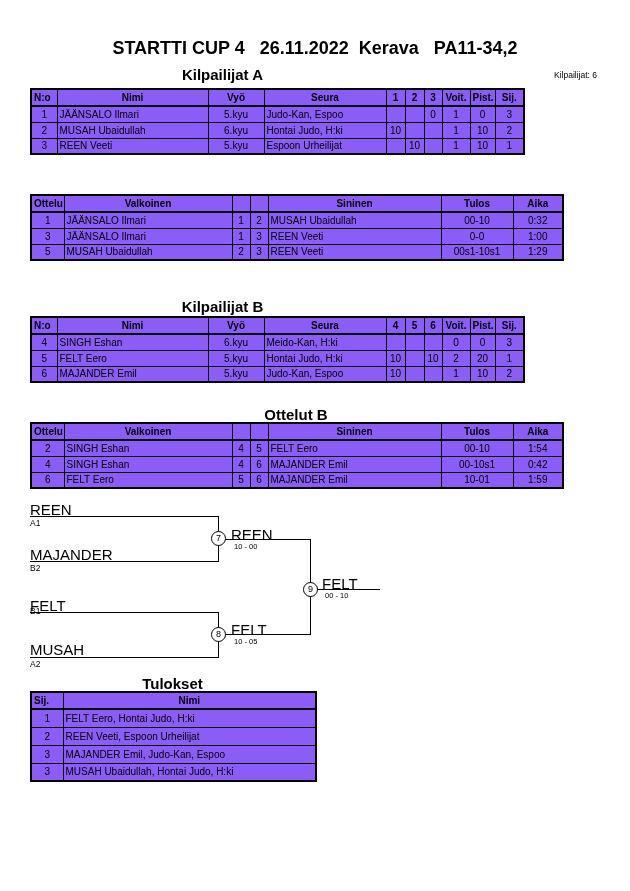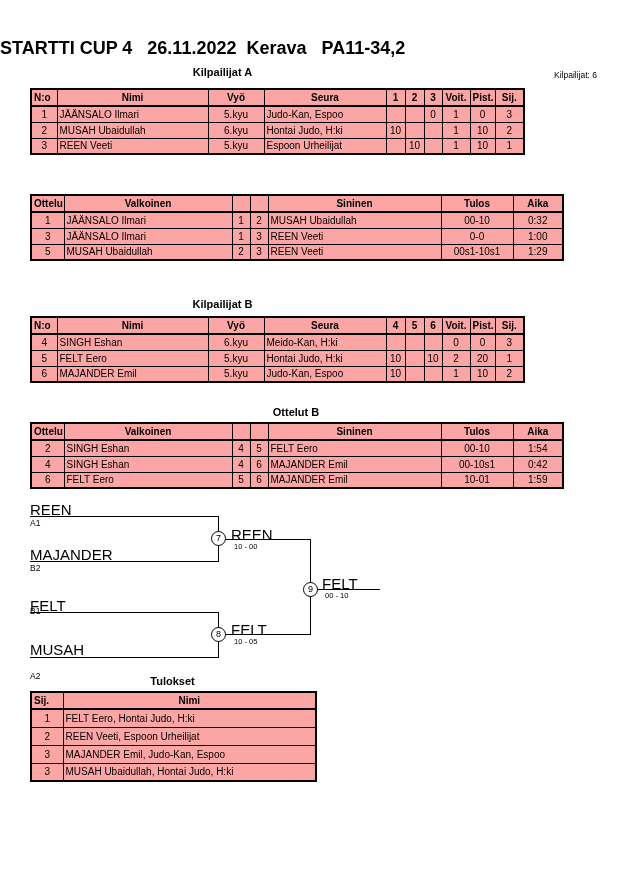--- a/index.html
+++ b/index.html
@@ -1,24 +1,24 @@
 <!DOCTYPE html>
 <html><head>
 <meta charset="utf-8">
 <style>
   * { margin:0; padding:0; box-sizing:border-box; }
   html, body { background:#fff; }
   body { font-family:"Liberation Sans", sans-serif; color:#000; }
   .page { position:relative; width:630px; height:891px; margin:0 auto; background:#fff; overflow:hidden; }
-  .title { position:absolute; top:38px; left:0; width:630px; text-align:left;
+  .title { position:absolute; top:38px; left:0; width:630px; text-align:center;
            font-size:18px; font-weight:bold; white-space:pre; }
   .kilp-count { position:absolute; top:70px; right:33px; font-size:8.5px; }
-  .heading { position:absolute; font-size:11px; font-weight:bold; text-align:center; white-space:nowrap; }
+  .heading { position:absolute; font-size:15px; font-weight:bold; text-align:center; white-space:nowrap; }
   table.tbl { border-collapse:collapse; table-layout:fixed; position:absolute;
-              border:2px solid #000; background:#fca5a5; }
+              border:2px solid #000; background:#8b5cf6; }
   .tbl th, .tbl td { border:1px solid #000; font-size:10px; height:16px; padding:0 2px;
                      white-space:nowrap; overflow:hidden; vertical-align:middle; }
   .tbl thead th { font-weight:bold; border-bottom:2px solid #000; height:17px; }
   .res-tbl th, .res-tbl td { height:18px; }
   .ctr { text-align:center; }
   .lft { text-align:left; padding-left:4px; }
   .bl2 { border-left:2px solid #000; }
   .hline { position:absolute; height:1px; background:#000; }
   .vline { position:absolute; width:1px; background:#000; }
   .b-name { position:absolute; font-size:15px; white-space:nowrap; }
@@ -289,21 +289,21 @@
     <div class="hline" style="left:218px; top:539px; width:93px;"></div>
     <div class="b-circle" style="left:211px; top:531px;">7</div>
     <span class="b-name" style="left:231px; top:526px;">REEN</span>
     <span class="b-score" style="left:234px; top:542px;">10 - 00</span>
 
     <span class="b-name" style="left:30px; top:597px;">FELT</span>
     <div class="hline" style="left:30px; top:612px; width:189px;"></div>
     <span class="b-seed" style="left:30px; top:606px;">B1</span>
     <span class="b-name" style="left:30px; top:641px;">MUSAH</span>
     <div class="hline" style="left:30px; top:657px; width:189px;"></div>
-    <span class="b-seed" style="left:30px; top:659px;margin-top:12px;">A2</span>
+    <span class="b-seed" style="left:30px; top:659px;">A2</span>
     <div class="vline" style="left:218px; top:612px; height:46px;"></div>
     <div class="hline" style="left:218px; top:634px; width:93px;"></div>
     <div class="b-circle" style="left:211px; top:627px;">8</div>
     <span class="b-name" style="left:231px; top:621px;">FELT</span>
     <span class="b-score" style="left:234px; top:637px;">10 - 05</span>
 
     <div class="vline" style="left:310px; top:539px; height:96px;"></div>
     <div class="hline" style="left:310px; top:589px; width:70px;"></div>
     <div class="b-circle" style="left:303px; top:582px;">9</div>
     <span class="b-name" style="left:322px; top:575px;">FELT</span>

